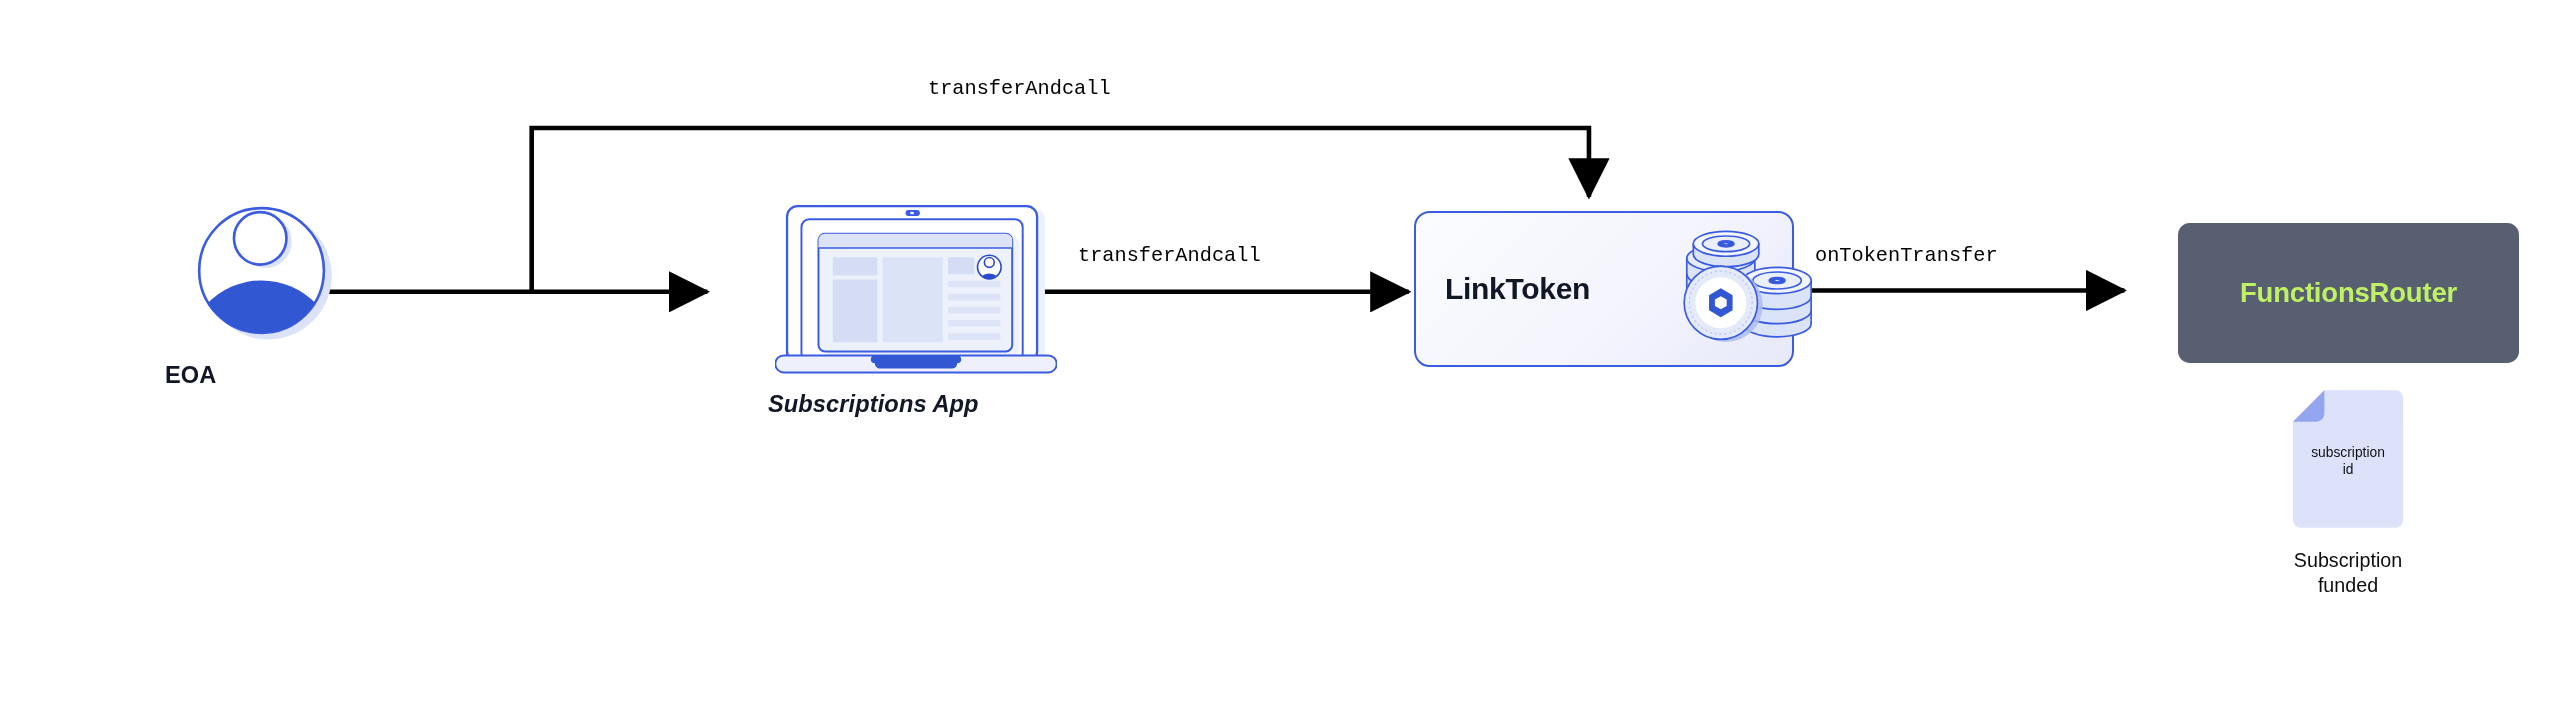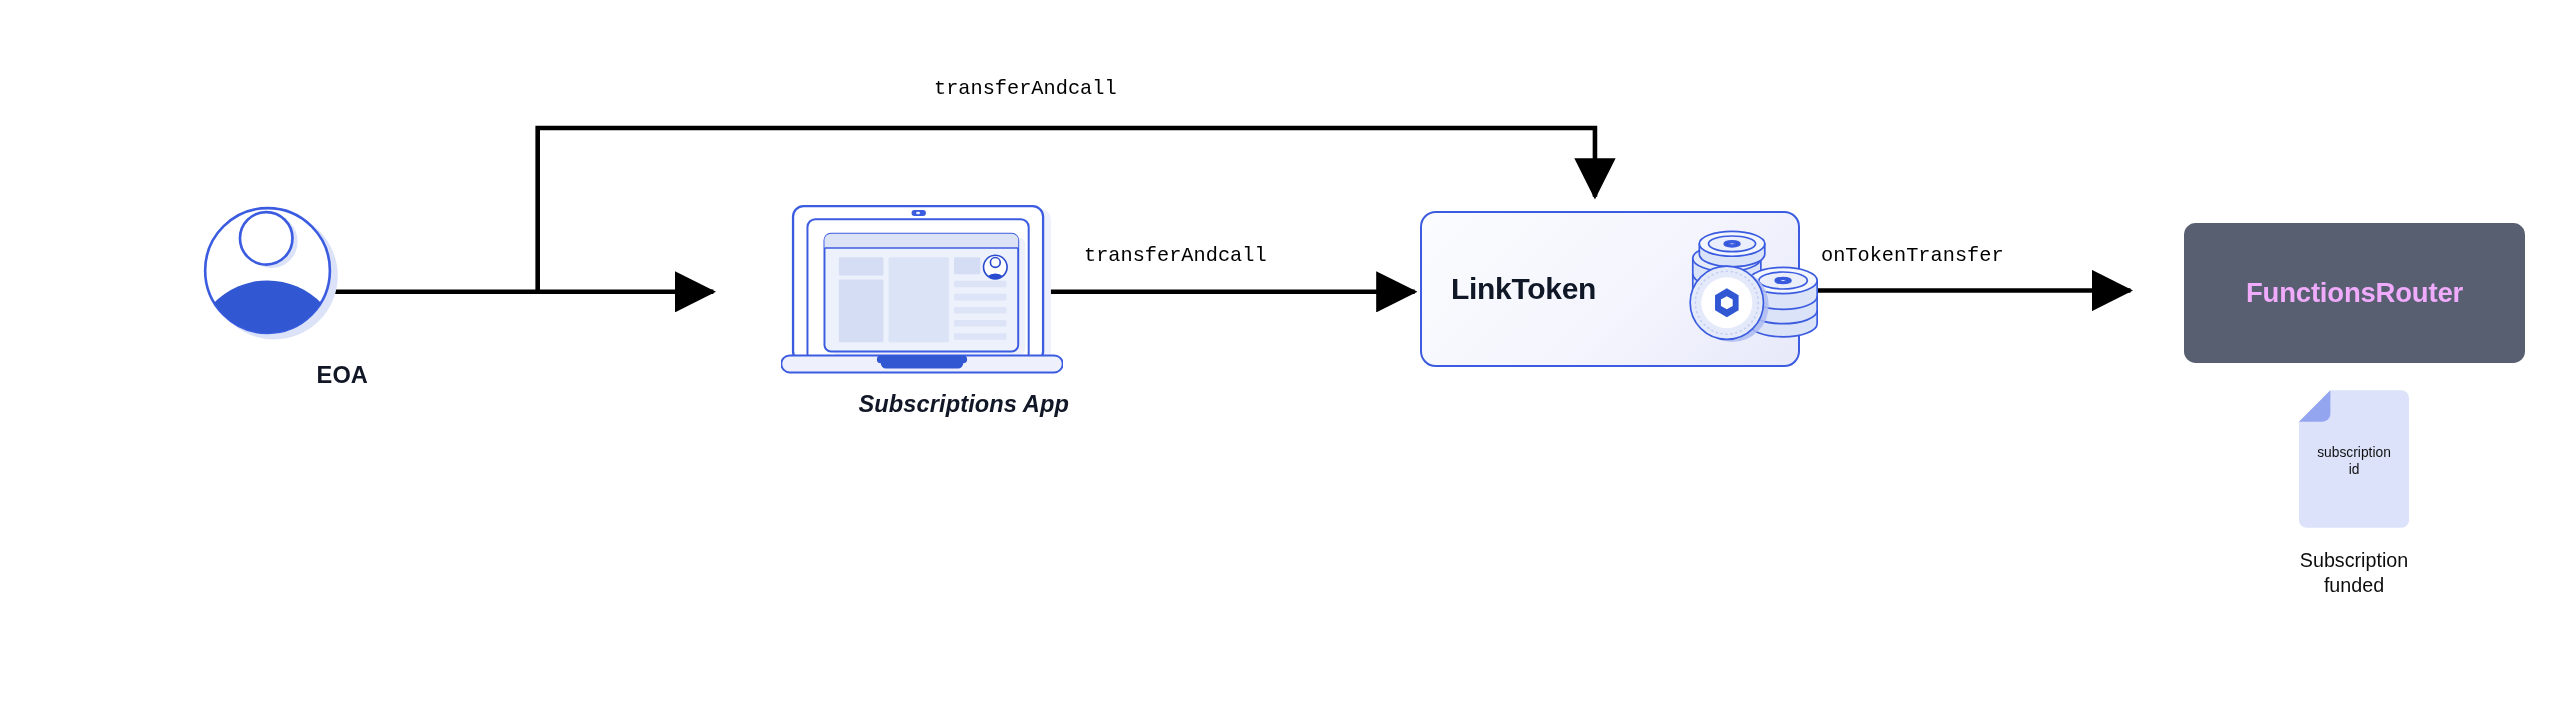--- a/index.html
+++ b/index.html
@@ -9,35 +9,35 @@
   }
   body {
     width: 2576px;
     height: 718px;
     font-family: "Liberation Sans", sans-serif;
     position: relative;
     overflow: hidden;
   }
   #stage {
     position: absolute;
-    left: 12px; top: 0;
+    left: 6px; top: 0;
     width: 2416px;
     height: 718px;
     background: #ffffff;
   }
   .node {
     position: absolute;
     padding-left: 48px;
   }
 
   
   #eoa-node { left: 111px; top: 197px; width: 197px; }
   #eoa-icon { width: 151px; height: 151px; margin: 0 auto; display: block; }
   .node-caption {
-    text-align: right;
+    text-align: left;
     font-family: "Liberation Sans", sans-serif;
     font-weight: bold;
     font-size: 23.6px;
     color: #111726;
     letter-spacing: 0.1px;
     margin-top: 14.4px;
     white-space: nowrap;
   }
 
   
@@ -88,21 +88,21 @@
     border-radius: 11.8px;
     background: #585f70;
     display: flex;
     align-items: center;
     justify-content: center;
   }
   #router-label {
     font-family: "Liberation Sans", sans-serif;
     font-weight: bold;
     font-size: 27.5px;
-    color: #f0abfc;
+    color: #bef264;
     letter-spacing: -0.2px;
     white-space: nowrap;
   }
 
   
   #doc-node { left: 2189px; top: 390px; width: 210px; }
   #doc-wrap { position: relative; width: 118px; height: 138px; margin: 0 auto; }
   #doc-icon { width: 118px; height: 138px; display: block; }
   #doc-inner-text {
     position: absolute;

